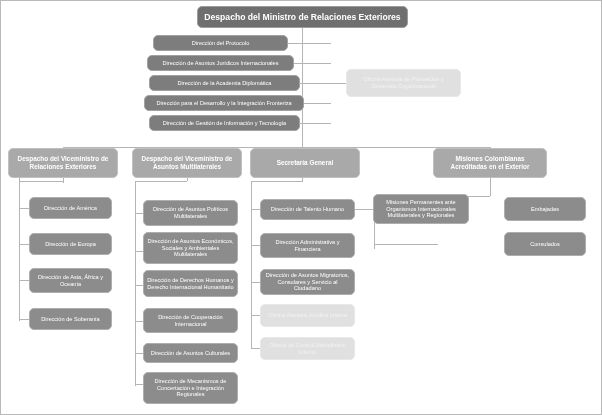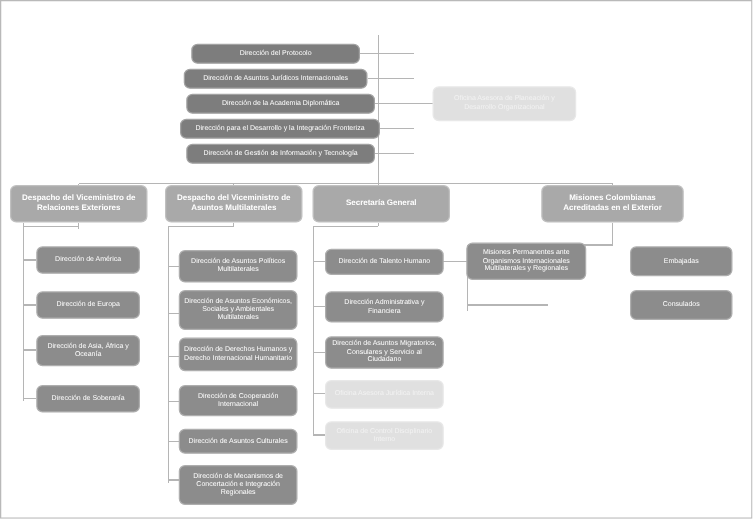--- a/index.html
+++ b/index.html
@@ -131,20 +131,23 @@
 
       <path d="M489 177 L489 195"></path>
       <path d="M373 195 L489 195"></path>
       <path d="M373 195 L373 248"></path>
       <path d="M300 208 L373 208"></path>
       <path d="M373 208 L437 208"></path>
       <path d="M373 243 L437 243"></path>
     </g>
   </svg>
 
+  <div class="node t-root" style="left:196px; top:5px; width:211px; height:22px;">
+    <span>Despacho del Ministro de Relaciones Exteriores</span>
+  </div>
 
   <div class="node t-staff" style="left:152px; top:34px; width:135px; height:16px;">
     <span>Dirección del Protocolo</span>
   </div>
   <div class="node t-staff" style="left:146px; top:54px; width:147px; height:16px;">
     <span>Dirección de Asuntos Jurídicos Internacionales</span>
   </div>
   <div class="node t-staff" style="left:148px; top:74px; width:151px; height:16px;">
     <span>Dirección de la Academia Diplomática</span>
   </div>

